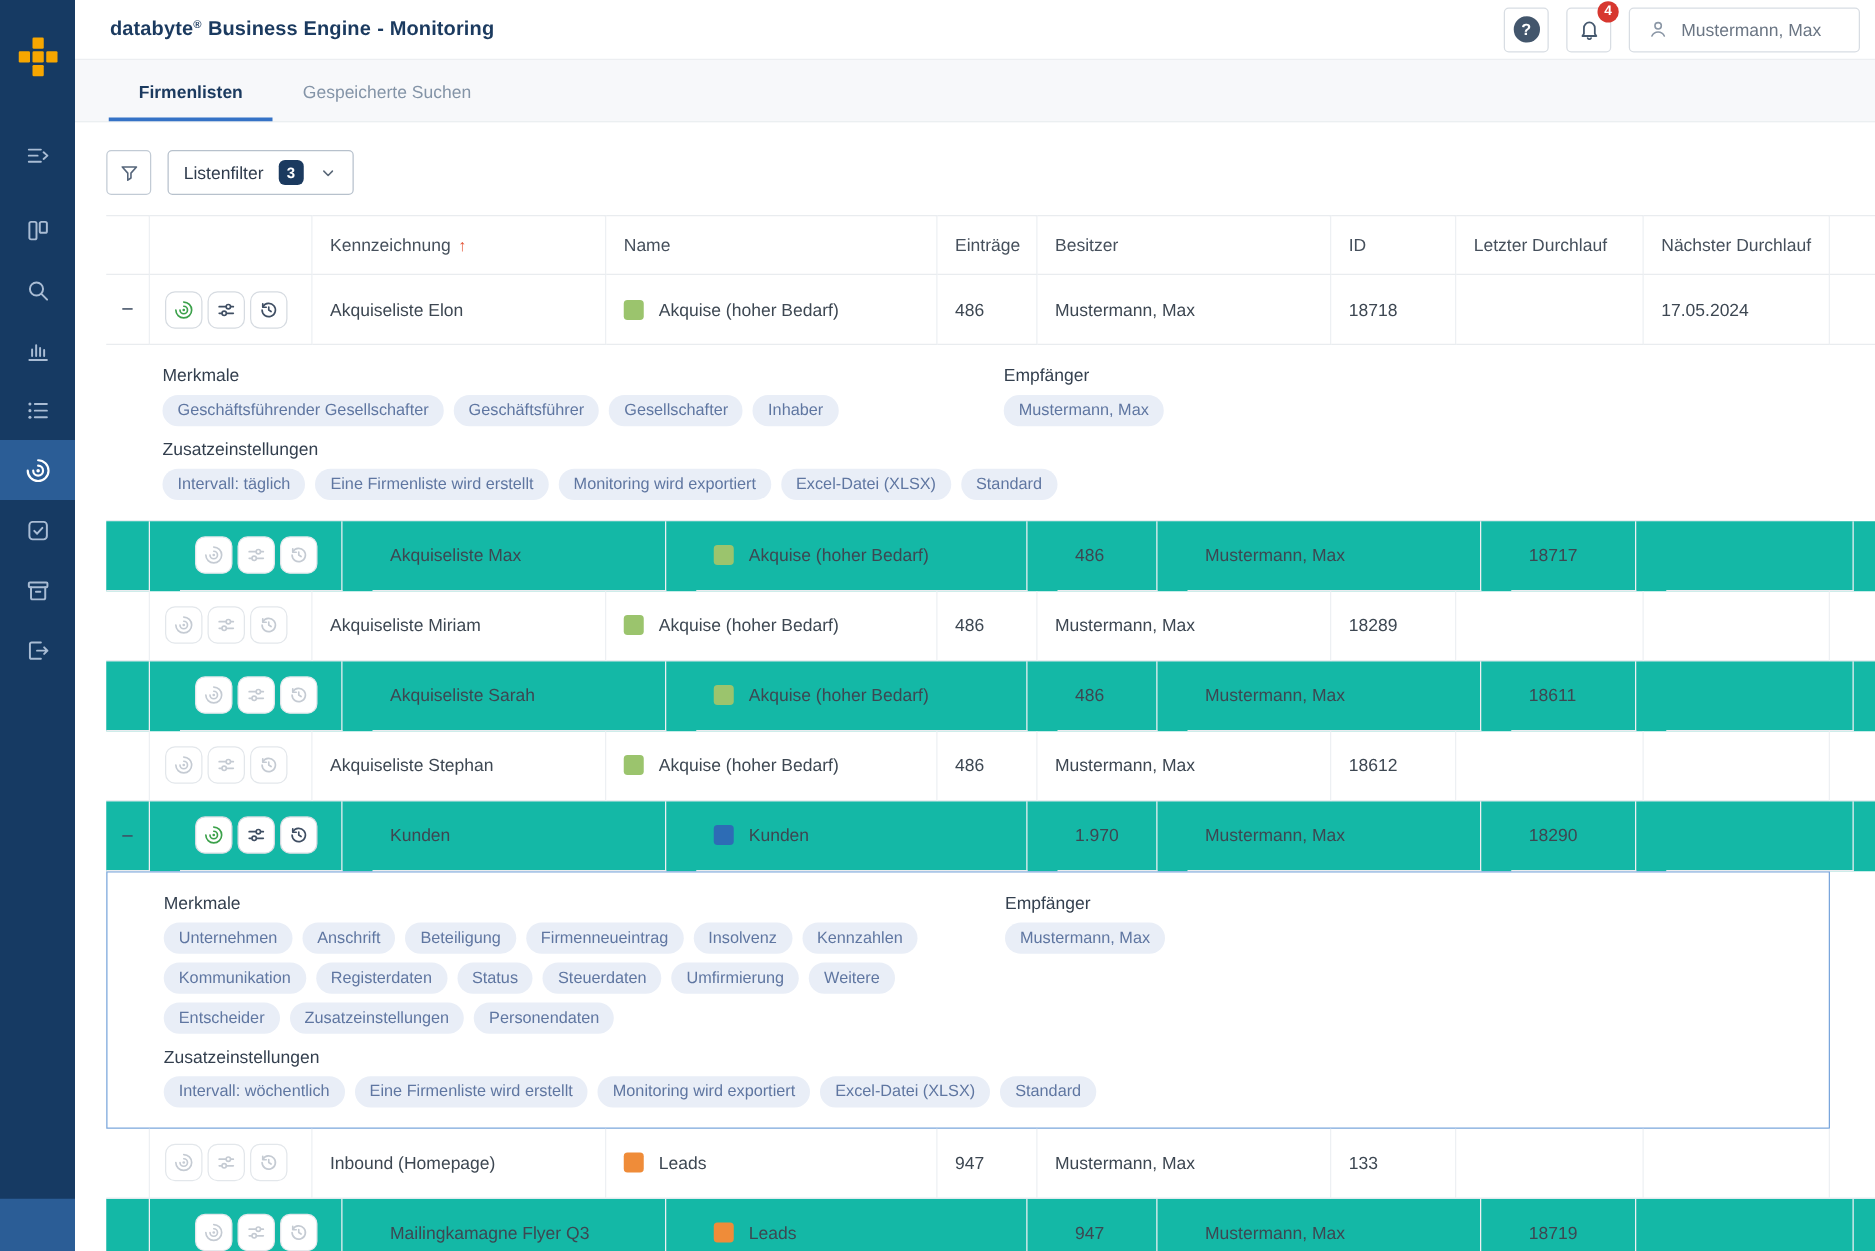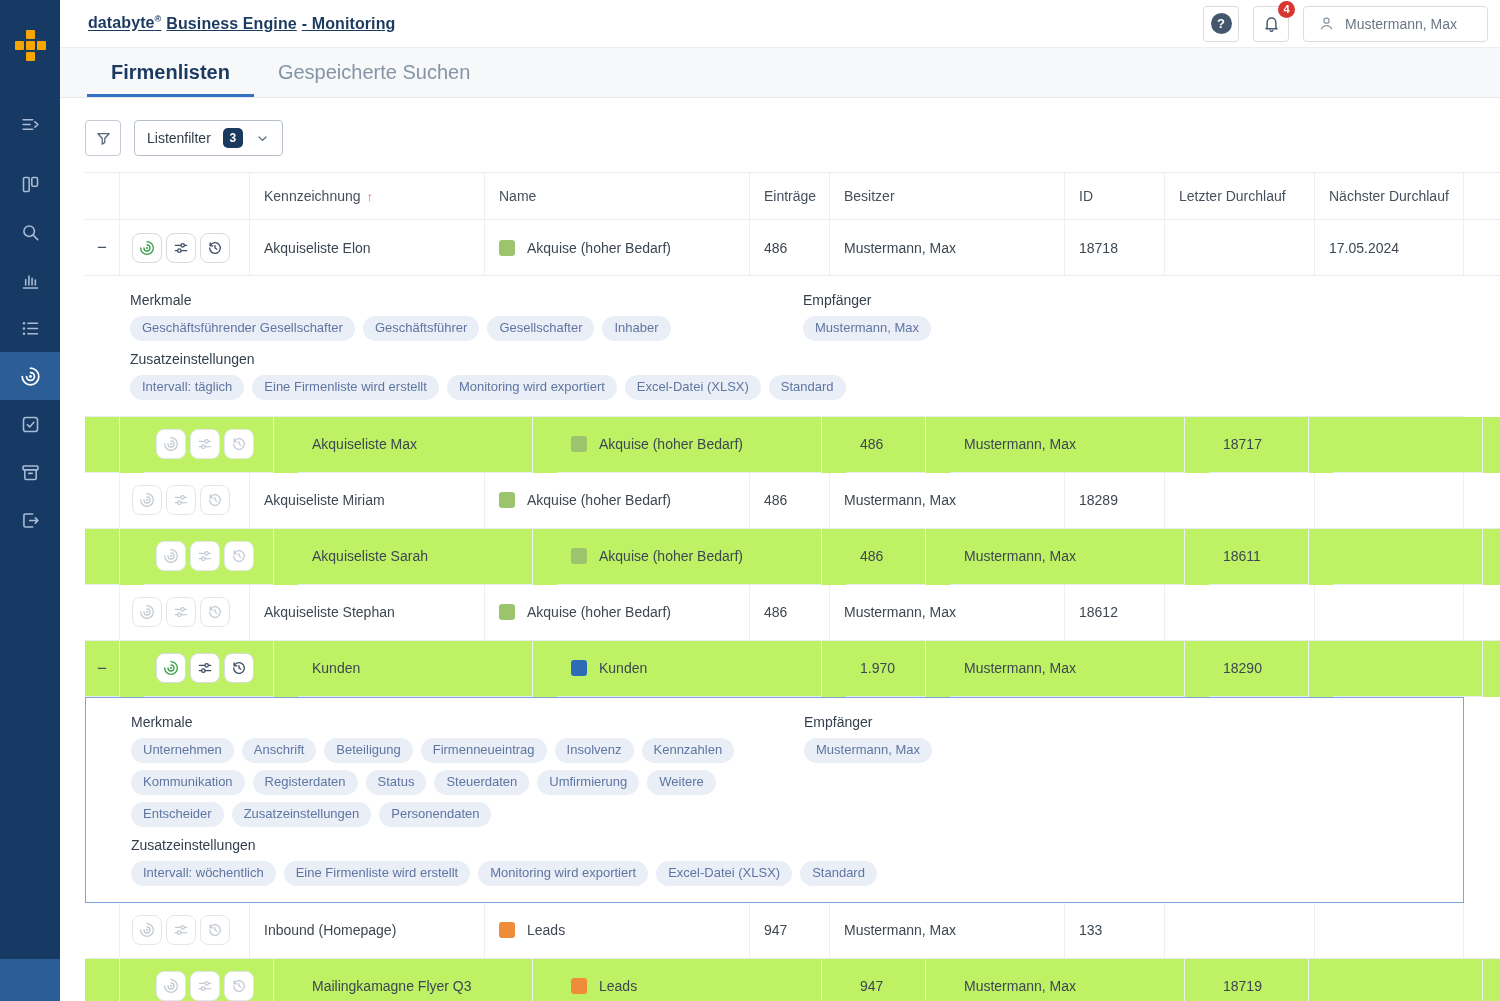--- a/index.html
+++ b/index.html
@@ -14,56 +14,56 @@
   .logo-grid i.f { background:#f7a600; border-radius:1px; }
   .nav-item { height:48px; display:flex; align-items:center; justify-content:center; color:#a9bcd4; cursor:pointer; }
   .nav-item.first { margin-bottom:12px; }
   .nav-item.active { background:#2b5d96; color:#ffffff; }
   .nav-item svg { width:21px; height:21px; }
   .sidebar-footer { margin-top:auto; height:42px; background:#2b5d96; cursor:pointer; }
 
   
   .main { flex:1; display:flex; flex-direction:column; min-width:0; }
   .topbar { height:48px; background:#fff; border-bottom:1px solid #eceef1; display:flex; align-items:center; padding:0 12px 0 28px; flex-shrink:0; }
-  .title { font-size:16px; color:#1b3a5f; font-weight:600; letter-spacing:.1px;text-decoration:underline; }
+  .title { font-size:16px; color:#1b3a5f; font-weight:600; letter-spacing:.1px; }
   .title sup { font-size:9px; font-weight:600; }
   .title .product { margin-left:5px; font-weight:600; }
   .title .page { margin-left:5px; font-weight:800; }
   .topbar-right { margin-left:auto; display:flex; align-items:center; gap:14px; }
   .tb-btn { position:relative; width:36px; height:36px; background:#fff; border:1px solid #d8dde3; border-radius:4px; display:flex; align-items:center; justify-content:center; cursor:pointer; color:#45586e; }
   .help-circle { width:21px; height:21px; border-radius:50%; background:#43566c; color:#fff; font-size:13px; font-weight:700; display:flex; align-items:center; justify-content:center; }
   .tb-btn svg { width:19px; height:19px; }
   .nbadge { position:absolute; top:-6px; right:-7px; min-width:17px; height:17px; background:#d7372f; color:#fff; border-radius:50%; font-size:11px; font-weight:700; display:flex; align-items:center; justify-content:center; padding:0 3px; }
   .user-btn { height:36px; min-width:185px; background:#fff; border:1px solid #d8dde3; border-radius:4px; display:flex; align-items:center; gap:10px; padding:0 14px; cursor:pointer; color:#6b7684; font-size:14px; }
   .user-btn svg { width:17px; height:17px; color:#8b97a6; }
 
   
   .tabstrip { height:50px; background:#f7f8fa; border-bottom:1px solid #e8ebee; display:flex; align-items:stretch; padding-left:27px; flex-shrink:0; }
-  .tab { display:flex; align-items:center; padding:0 24px; font-size:20px; color:#8494a7; cursor:pointer; position:relative; }
+  .tab { display:flex; align-items:center; padding:0 24px; font-size:14px; color:#8494a7; cursor:pointer; position:relative; }
   .tab.active { color:#1b3a5f; font-weight:700; }
   .tab.active::after { content:""; position:absolute; left:0; right:0; bottom:0; height:3px; background:#3572c6; }
 
   
   .content { flex:1; background:#fff; padding:22px 0 0 25px; overflow:hidden; }
   .filterbar { display:flex; align-items:center; gap:13px; }
   .filter-btn { width:36px; height:36px; border:1px solid #c2cbd5; border-radius:4px; background:#fff; display:flex; align-items:center; justify-content:center; color:#55657a; cursor:pointer; }
   .filter-btn svg { width:17px; height:17px; }
   .listfilter { height:36px; border:1px solid #b7c1cc; border-radius:4px; background:#fff; display:flex; align-items:center; gap:12px; padding:0 12px; cursor:pointer;text-align:center; }
   .lf-label { font-size:14px; color:#2f3b4c; }
   .lf-badge { min-width:20px; height:20px; background:#1b3a5f; color:#fff; border-radius:5px; font-size:12px; font-weight:700; display:flex; align-items:center; justify-content:center; padding:0 4px; }
   .listfilter .chev { width:15px; height:15px; color:#5a6878; }
 
   
   .table { margin-top:16px; }
   .thead, .trow { display:grid; grid-template-columns:35px 130px 235px 265px 80px 235px 100px 150px 149px 1fr; }
   .cell { display:flex; align-items:center; padding:0 14px; font-size:14px; color:#3d4752; border-right:1px solid #edf0f3; border-bottom:1px solid #e9ecef; min-height:56px; background:transparent; }
   .c-sliver { border-right:none; padding:0; }
   .thead .cell { min-height:48px; border-top:1px solid #e9ecef; color:#46505c; cursor:pointer; }
   .sort { margin-left:6px; color:#e4593c; font-size:13px; font-weight:700; }
-  .trow.alt { background:#bef264;gap:24px; }
+  .trow.alt { background:#14b8a6;gap:24px; }
   .c-expand { justify-content:center; padding:0; }
   .expand-btn { border:none; background:none; font-size:17px; color:#3f4e63; cursor:pointer; line-height:1; }
   .c-actions { gap:4px; padding:0 12px; }
   .icon-btn { width:30px; height:30px; border:1px solid #e3e7eb; border-radius:8px; background:#fff; display:flex; align-items:center; justify-content:center; color:#c5cbd3; cursor:pointer; }
   .icon-btn svg { width:16px; height:16px; }
   .trow.active .icon-btn { border-color:#d6dbe1; }
   .trow.active .icon-btn.act-power { color:#3ca14b; }
   .trow.active .icon-btn.act-tune, .trow.active .icon-btn.act-history { color:#3f4e63; }
   .tag-swatch { width:16px; height:16px; border-radius:3px; margin-right:12px; flex-shrink:0; }
 

